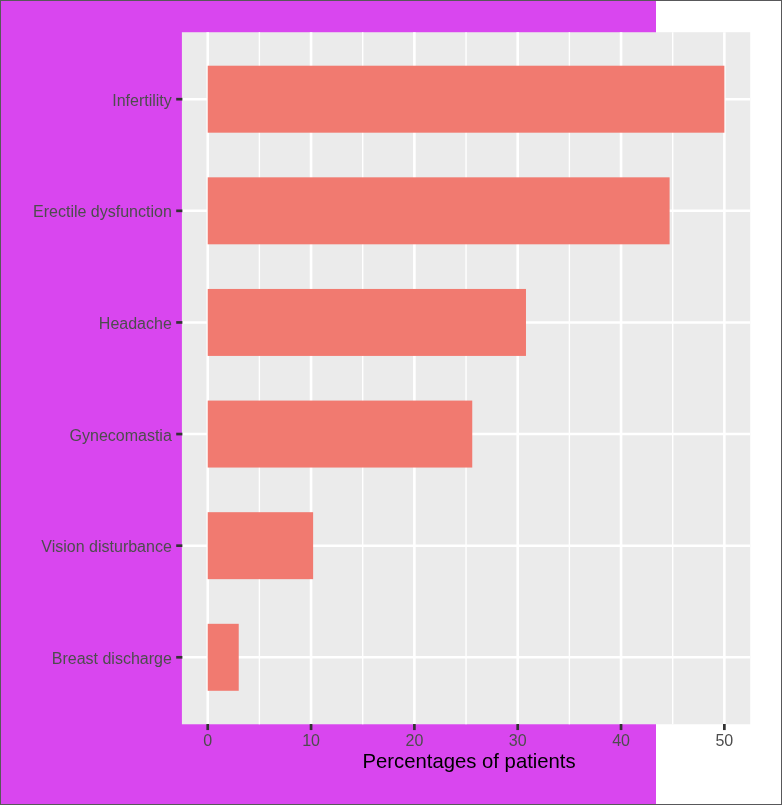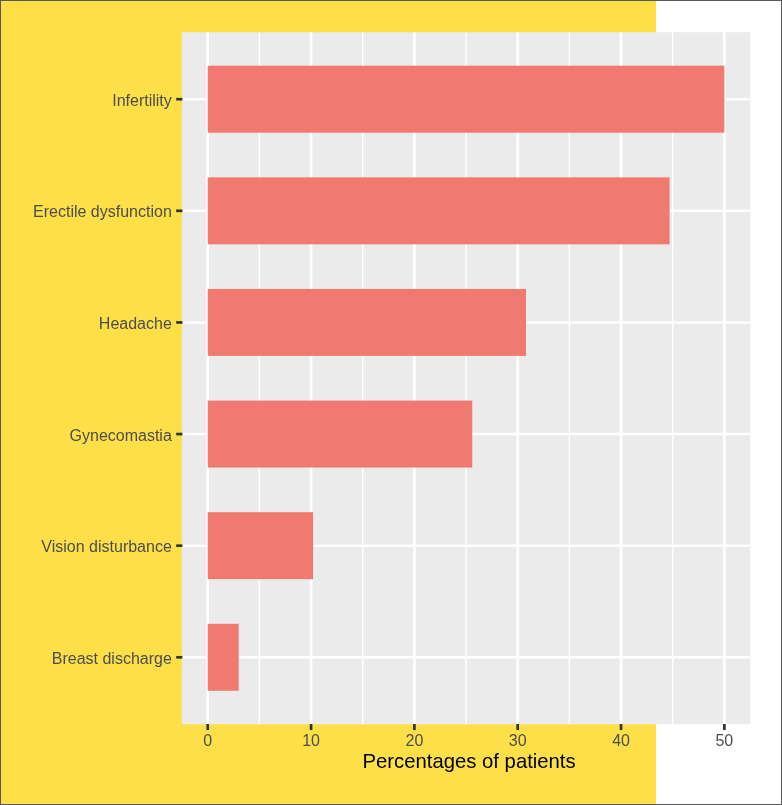--- a/index.html
+++ b/index.html
@@ -1,19 +1,19 @@
 <!DOCTYPE html>
 <html><head>
 <meta charset="utf-8">
 <title>Percentages of patients</title>
 <style>
   html,body{margin:0;padding:0;background:#ffffff;}
   body{width:782px;height:805px;overflow:hidden;
        font-family:"Liberation Sans",sans-serif;}
-  #frame{position:relative;width:656px;height:805px;background:#fde047;}
+  #frame{position:relative;width:656px;height:805px;background:#d946ef;}
   #border{position:absolute;left:0;top:0;width:782px;height:805px;
           box-sizing:border-box;border:1px solid #58585a;pointer-events:none;}
   #chart{position:absolute;left:0;top:0;display:block;}
   #chart text{font-family:"Liberation Sans",sans-serif;}
   .tick-label{fill:#4d4d4d;font-size:16px;}
   .axis-title{fill:#000000;font-size:20.3px;}
 </style>
 </head>
 <body>
 

